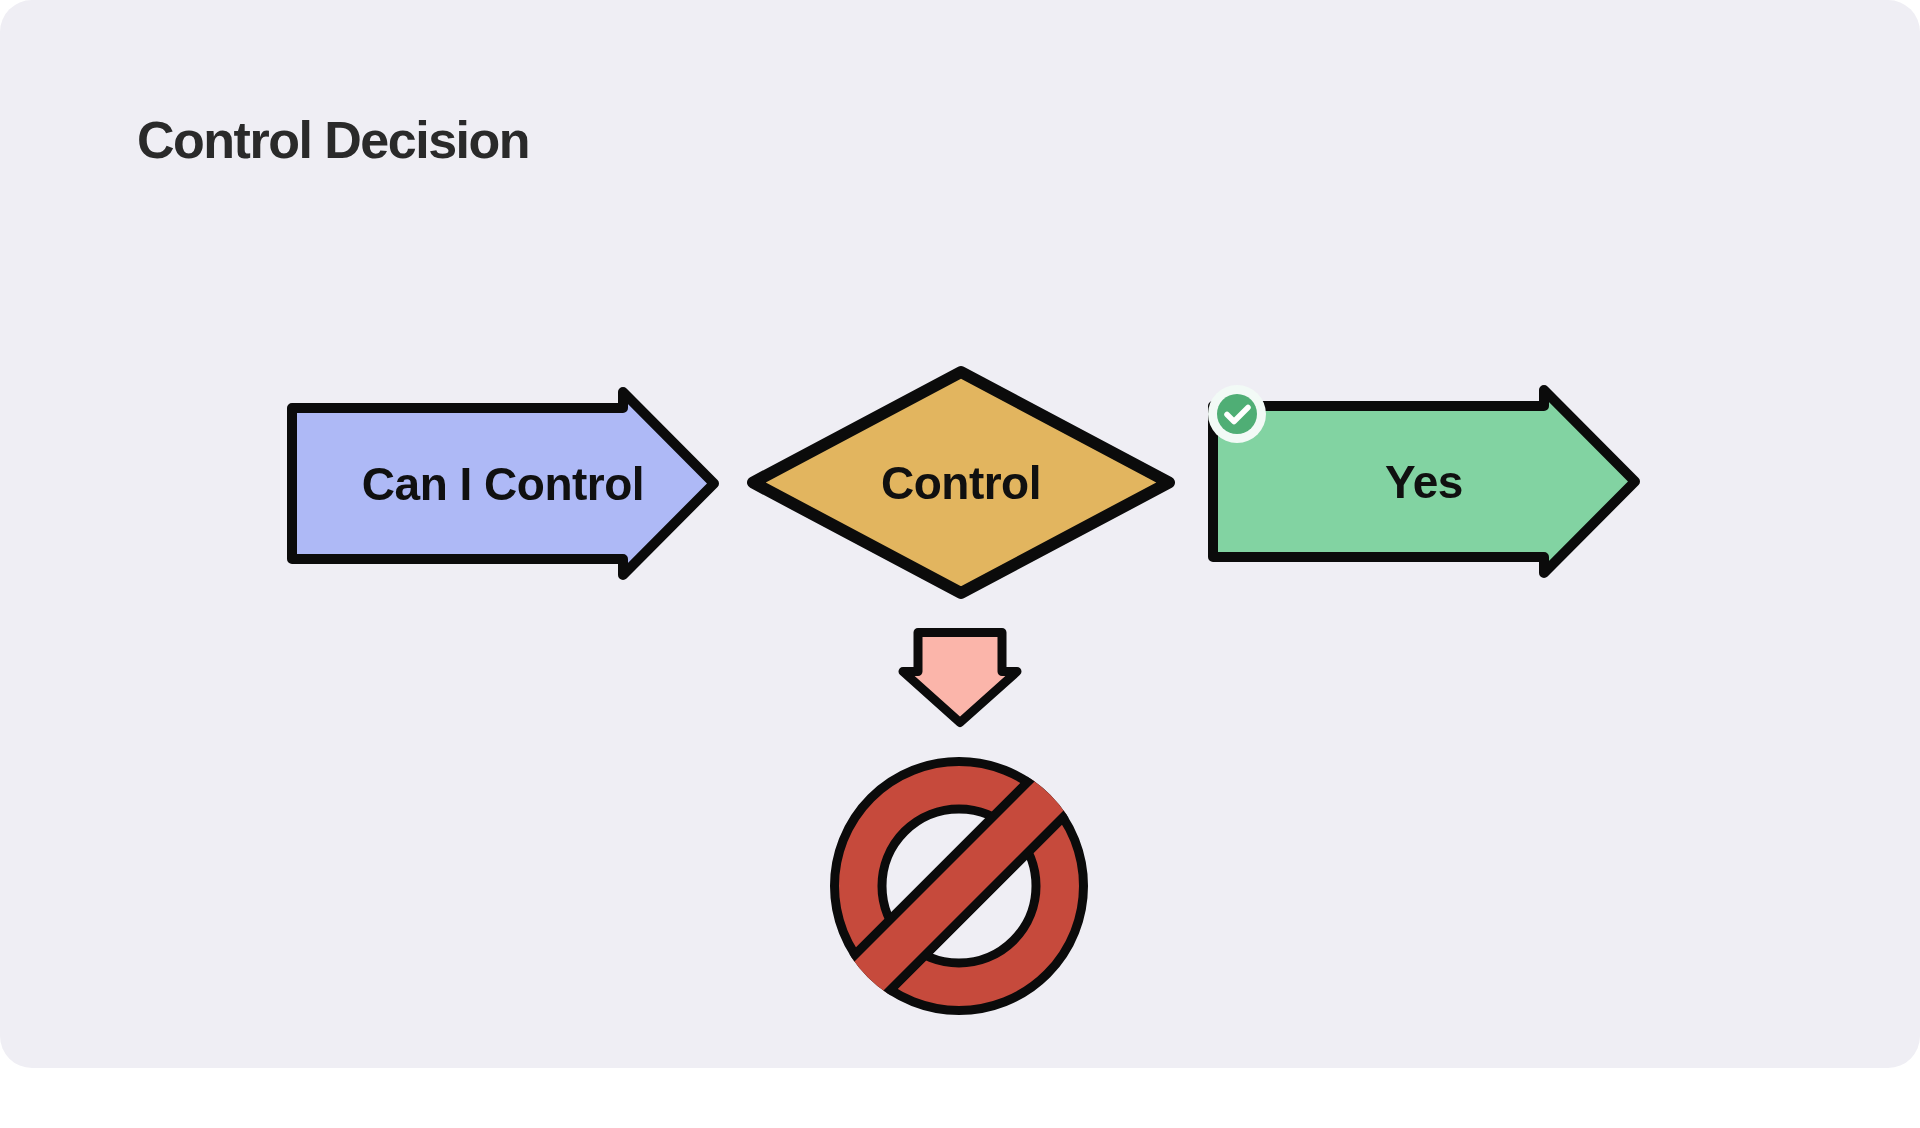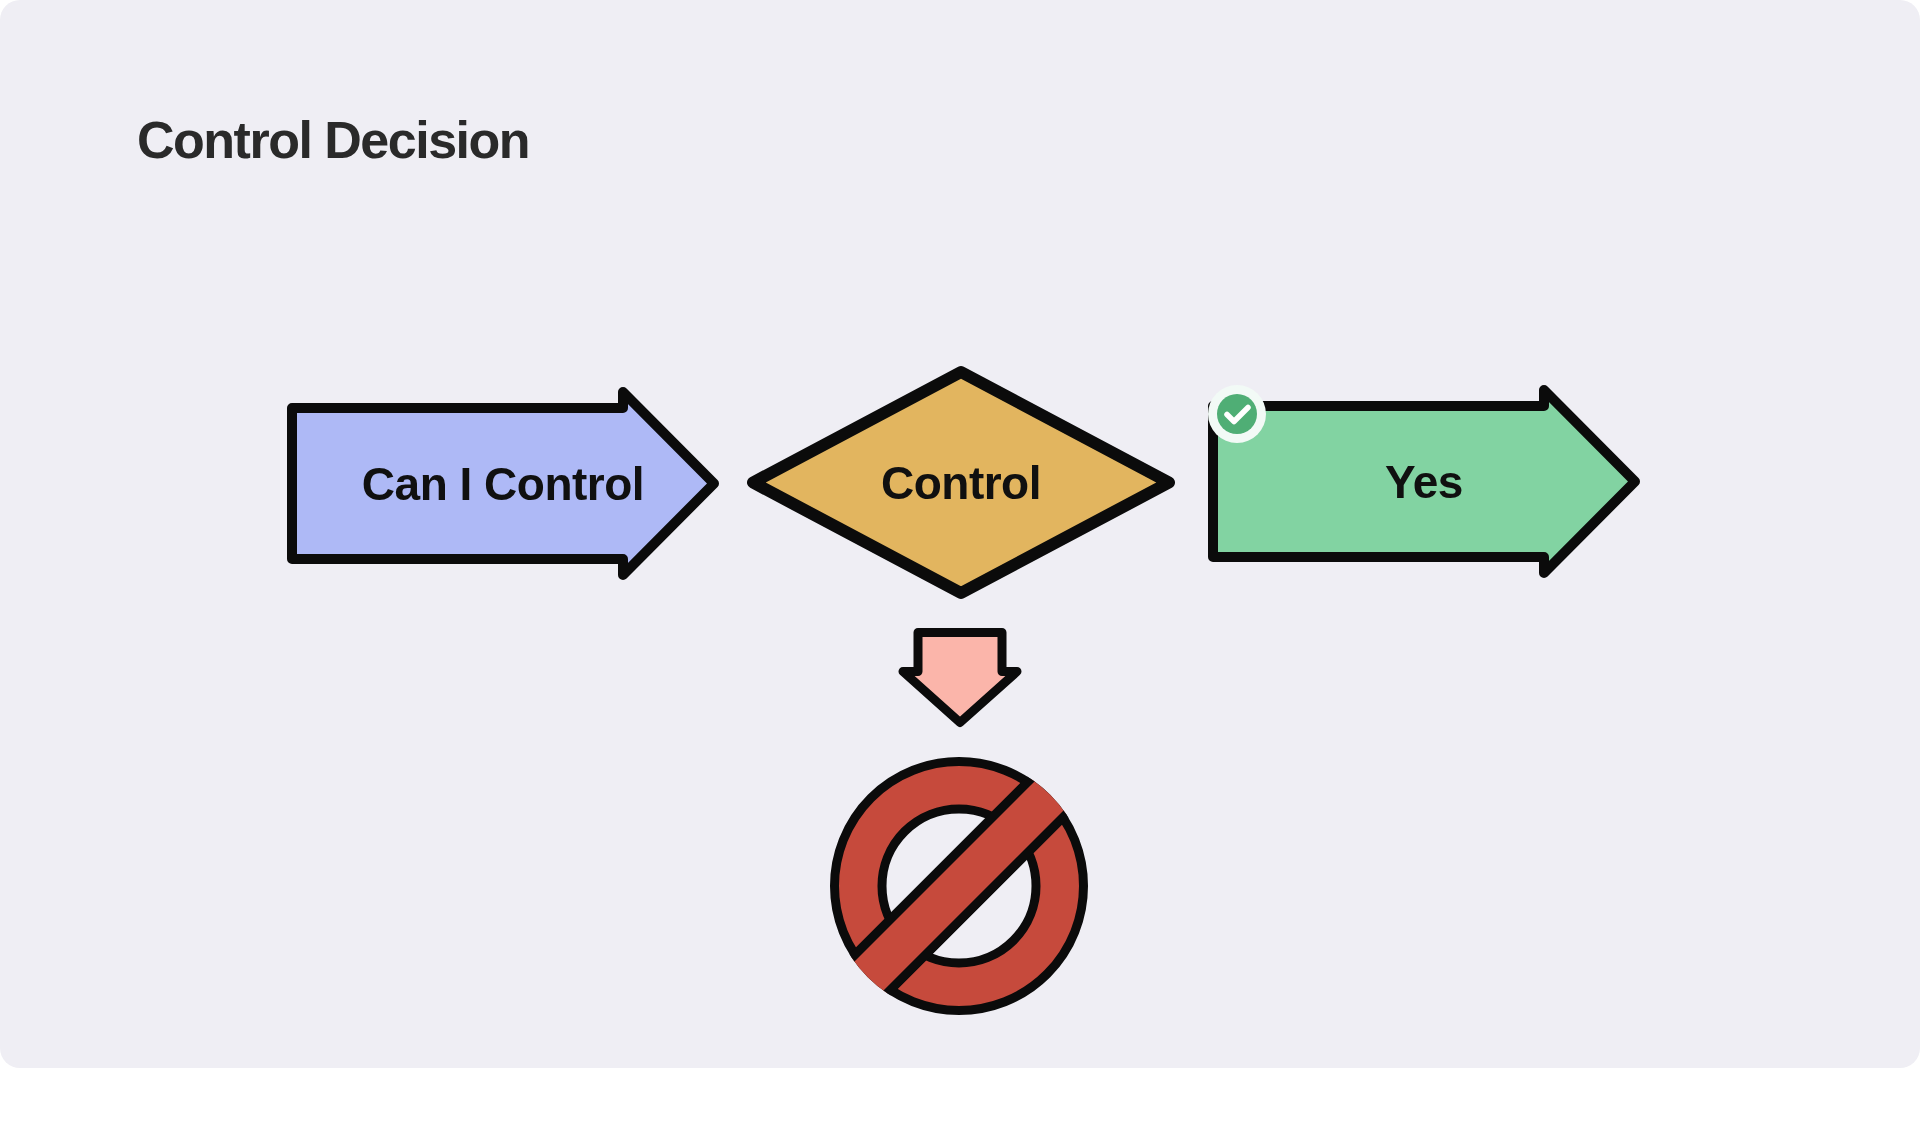--- a/index.html
+++ b/index.html
@@ -6,21 +6,21 @@
   html, body {
     width: 1920px; height: 1128px;
     background: #ffffff;
     font-family: "Liberation Sans", sans-serif;
     overflow: hidden;
   }
   .canvas {
     position: absolute;
     left: 0; top: 0;
     width: 1920px; height: 1068px;
-    border-radius: 20px;
+    border-radius: 32px;
   }
   .page-title {
     position: absolute;
     left: 137px; top: 112px;
     font-size: 52px;
     font-weight: 700;
     letter-spacing: -1.5px;
     line-height: 1.1;
   }
   .node { position: absolute; }

